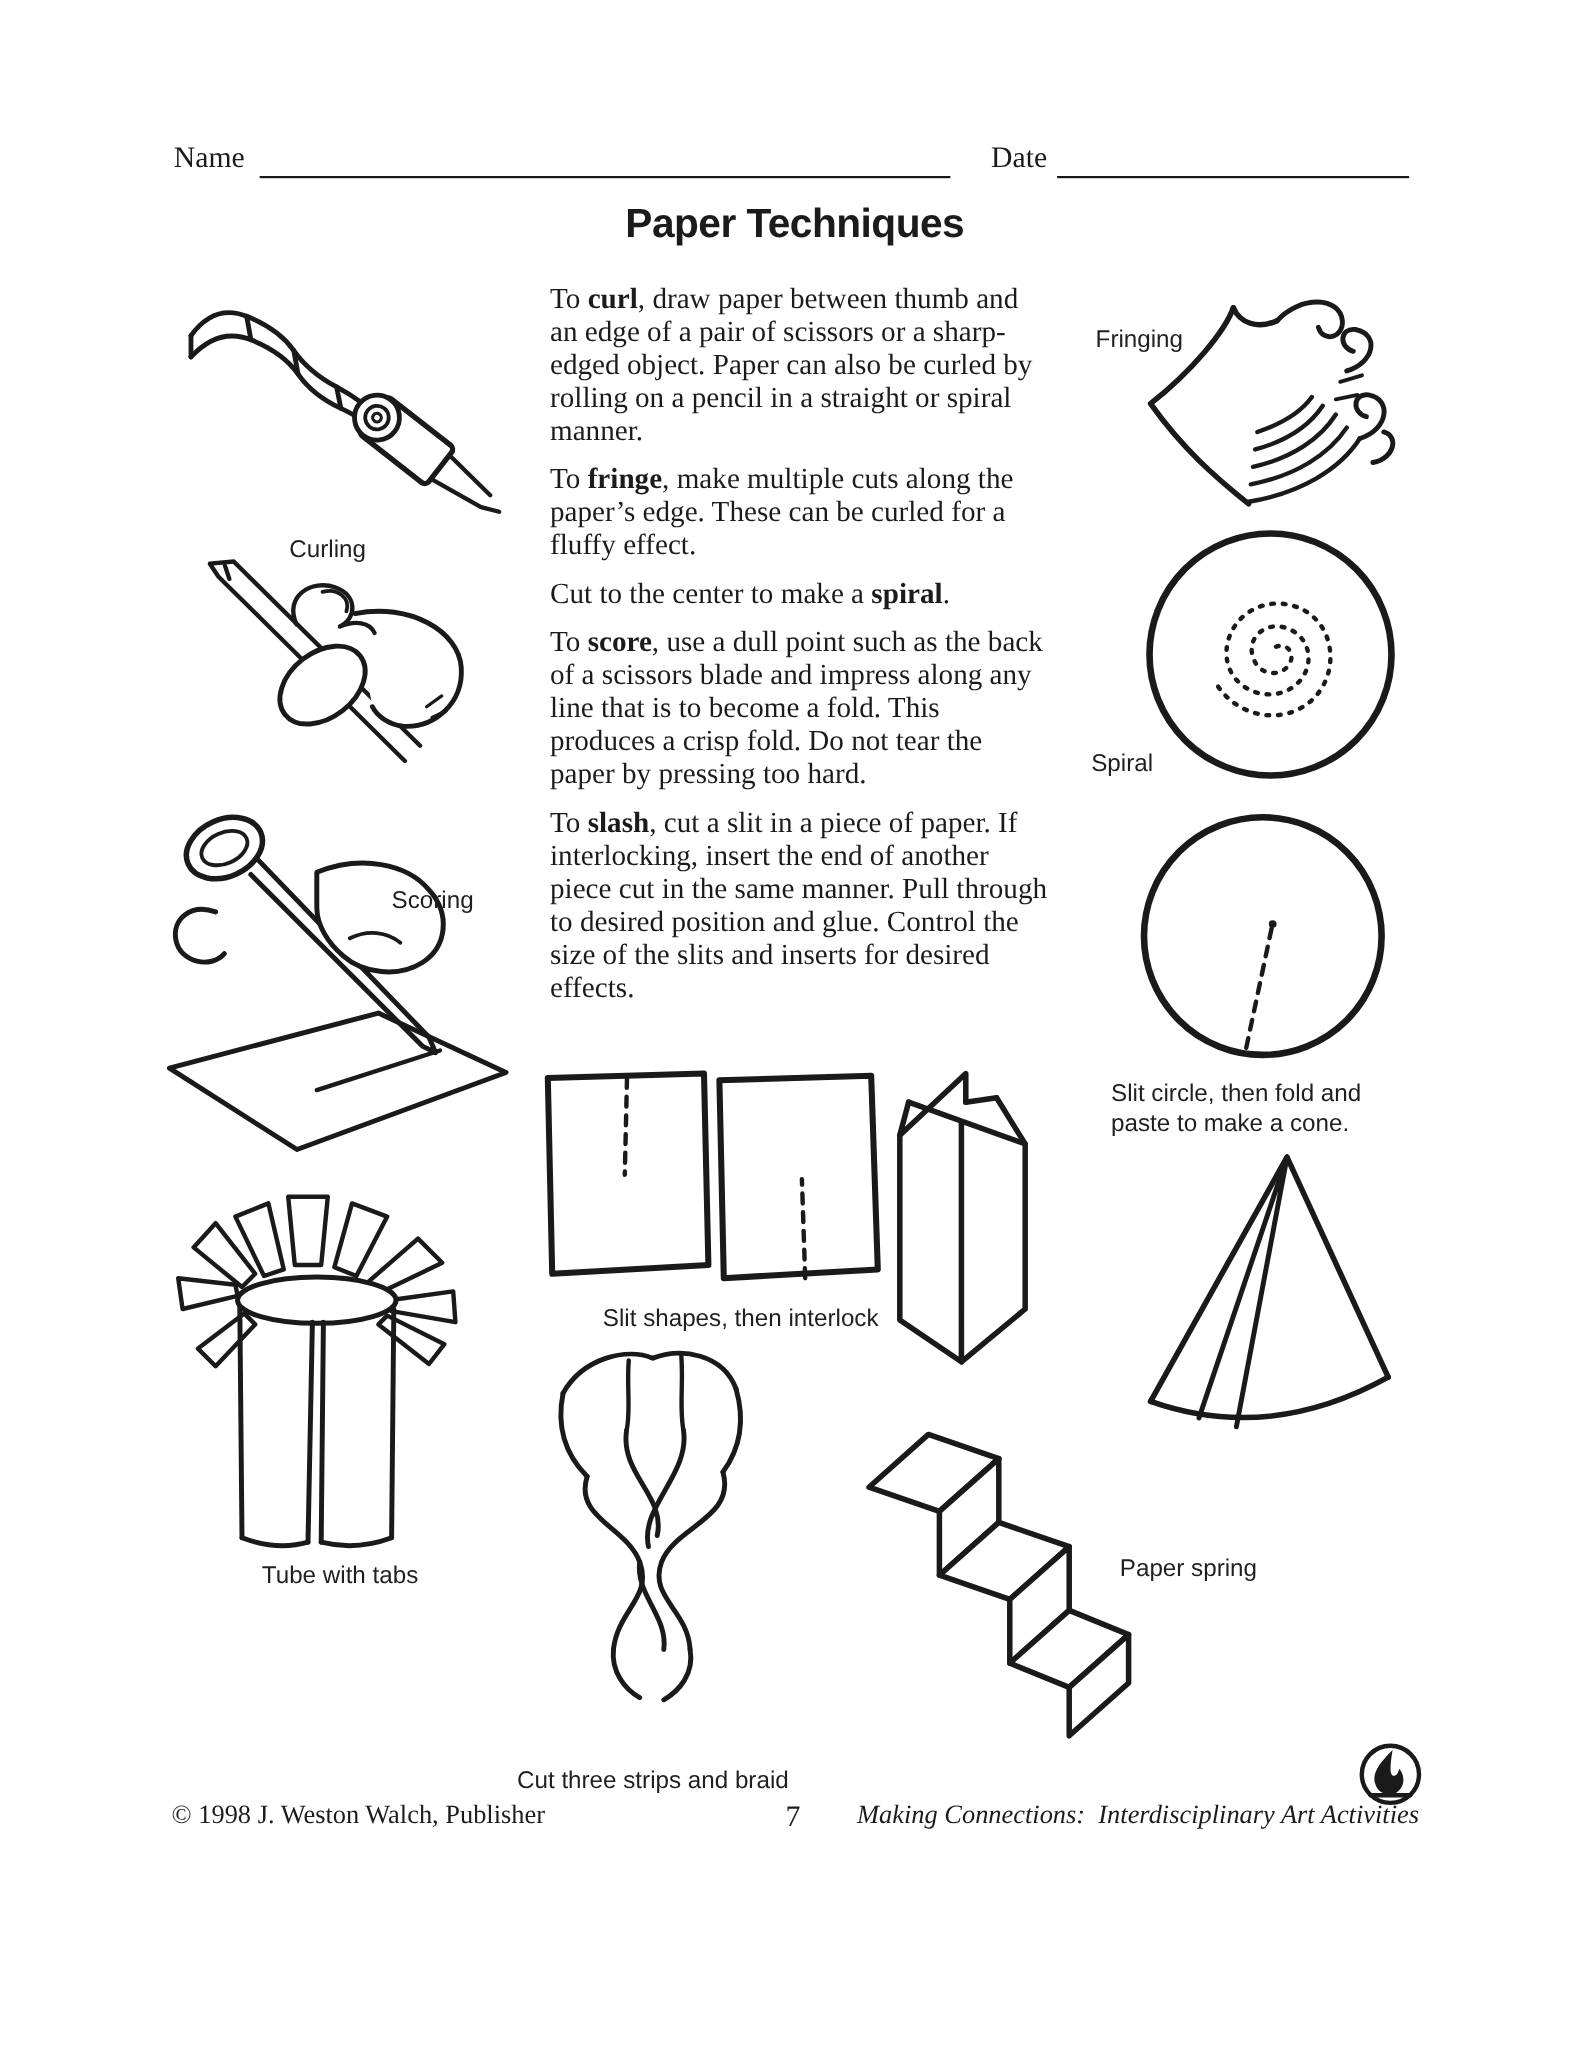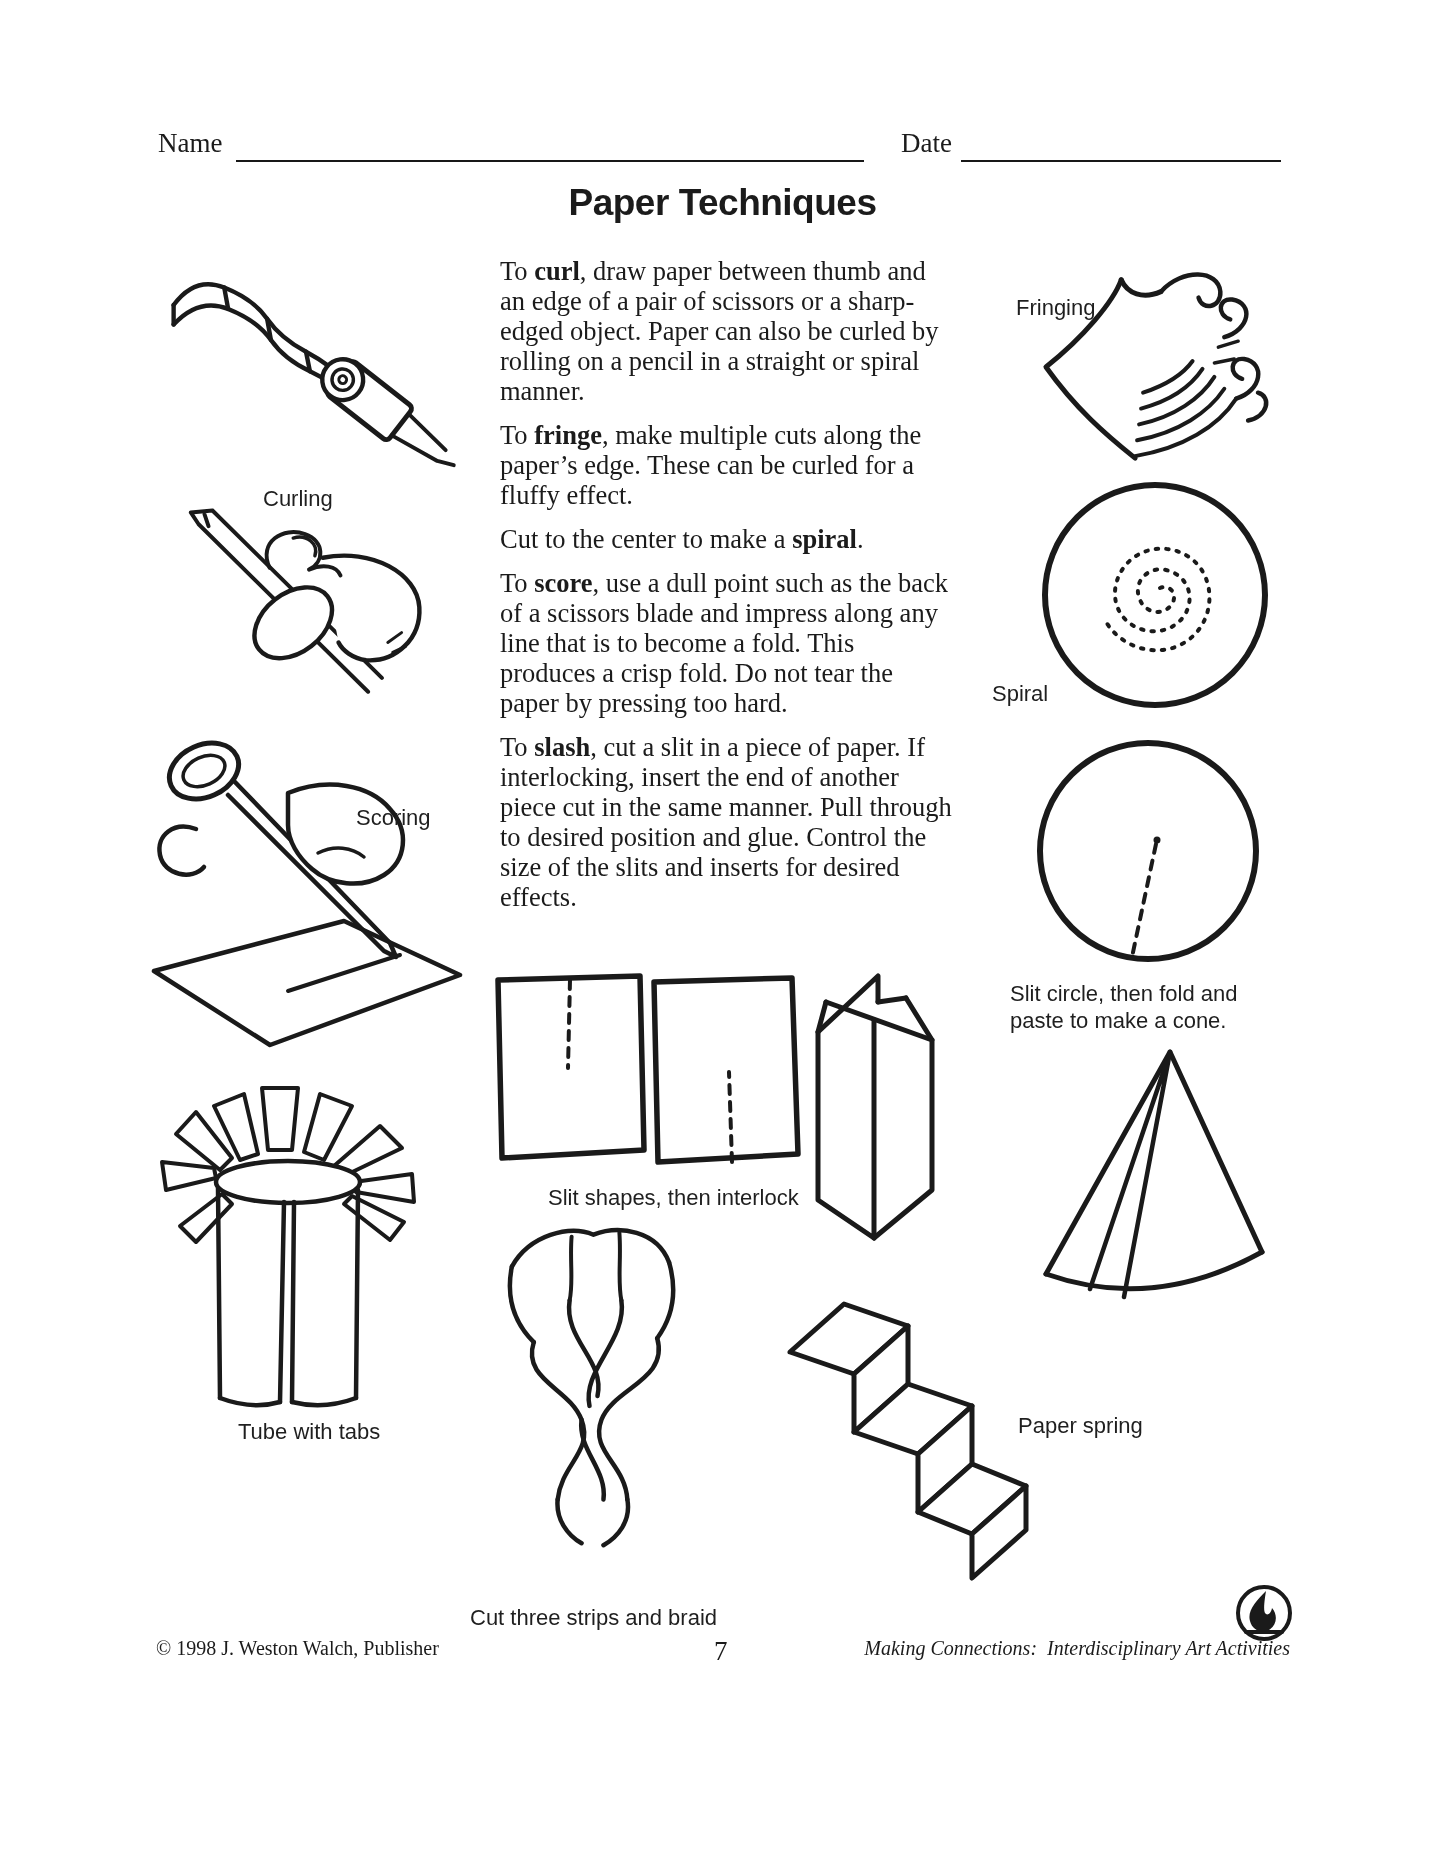--- a/index.html
+++ b/index.html
@@ -17,21 +17,21 @@
     font-family:"Liberation Sans", sans-serif; font-weight:bold;
     font-size:37px; letter-spacing:-0.5px;
   }
   .body-col{width:452px;}
   .body-col p{font-size:26.5px; line-height:30px; margin:0 0 14px 0;}
   .body-col b{font-weight:bold;}
   .caption{
     font-family:"Liberation Sans", sans-serif; font-size:22px;
     color:#1f1f1f; line-height:27px;
   }
-  .footer-text{font-size:20px;}
+  .footer-text{font-size:24px;}
   .footer-italic{font-style:italic; white-space:pre; text-align:right;font-family:Liberation Serif, serif;}
   svg{display:block; overflow:visible;}
   svg *{vector-effect:none;}
   .ink{stroke:#1a1a1a; fill:none; stroke-linecap:round; stroke-linejoin:round;}
   .ink-fill{stroke:#1a1a1a; fill:#ffffff; stroke-linecap:round; stroke-linejoin:round;}
 </style>
 </head>
 <body>
 
 <div class="page">
@@ -150,21 +150,21 @@
       <polygon class="ink-fill" stroke-width="5" points="10,64 64,16 128,38 74,86"></polygon>
       <polygon class="ink-fill" stroke-width="5" points="74,86 128,38 128,96 74,144"></polygon>
       <polygon class="ink-fill" stroke-width="5" points="74,144 128,96 192,118 138,166"></polygon>
       <polygon class="ink-fill" stroke-width="5" points="138,166 192,118 192,176 138,224"></polygon>
       <polygon class="ink-fill" stroke-width="5" points="138,224 192,176 246,198 192,246"></polygon>
       <polygon class="ink-fill" stroke-width="5" points="192,246 246,198 246,242 192,290"></polygon>
     </svg>
   </div>
   <span class="abs caption" style="left:1018px; top:1412px;">Paper spring</span>
 
-  <span class="abs caption" style="left:996px; top:294px;margin-left:20px;">Fringing</span>
+  <span class="abs caption" style="left:996px; top:294px;">Fringing</span>
   <div class="abs" style="left:1024px; top:252px;">
     <svg width="248" height="218" viewBox="0 0 250 220">
       <path class="ink" stroke-width="5" d="M98,28 C90,50 60,86 22,116 C52,158 82,184 112,208"></path>
       <path class="ink" stroke-width="5" d="M98,28 C104,42 120,48 138,40"></path>
       <path class="ink" stroke-width="4" d="M112,206 C160,198 196,176 214,148"></path>
       <path class="ink" stroke-width="4" d="M114,190 C156,182 186,162 202,138"></path>
       <path class="ink" stroke-width="4" d="M116,174 C152,166 178,148 192,126"></path>
       <path class="ink" stroke-width="4" d="M118,158 C148,150 168,136 180,118"></path>
       <path class="ink" stroke-width="4" d="M120,142 C144,134 160,124 170,110"></path>
       <path class="ink" stroke-width="4.5" d="M214,148 C240,140 244,112 222,108 C208,106 206,124 220,128"></path>

